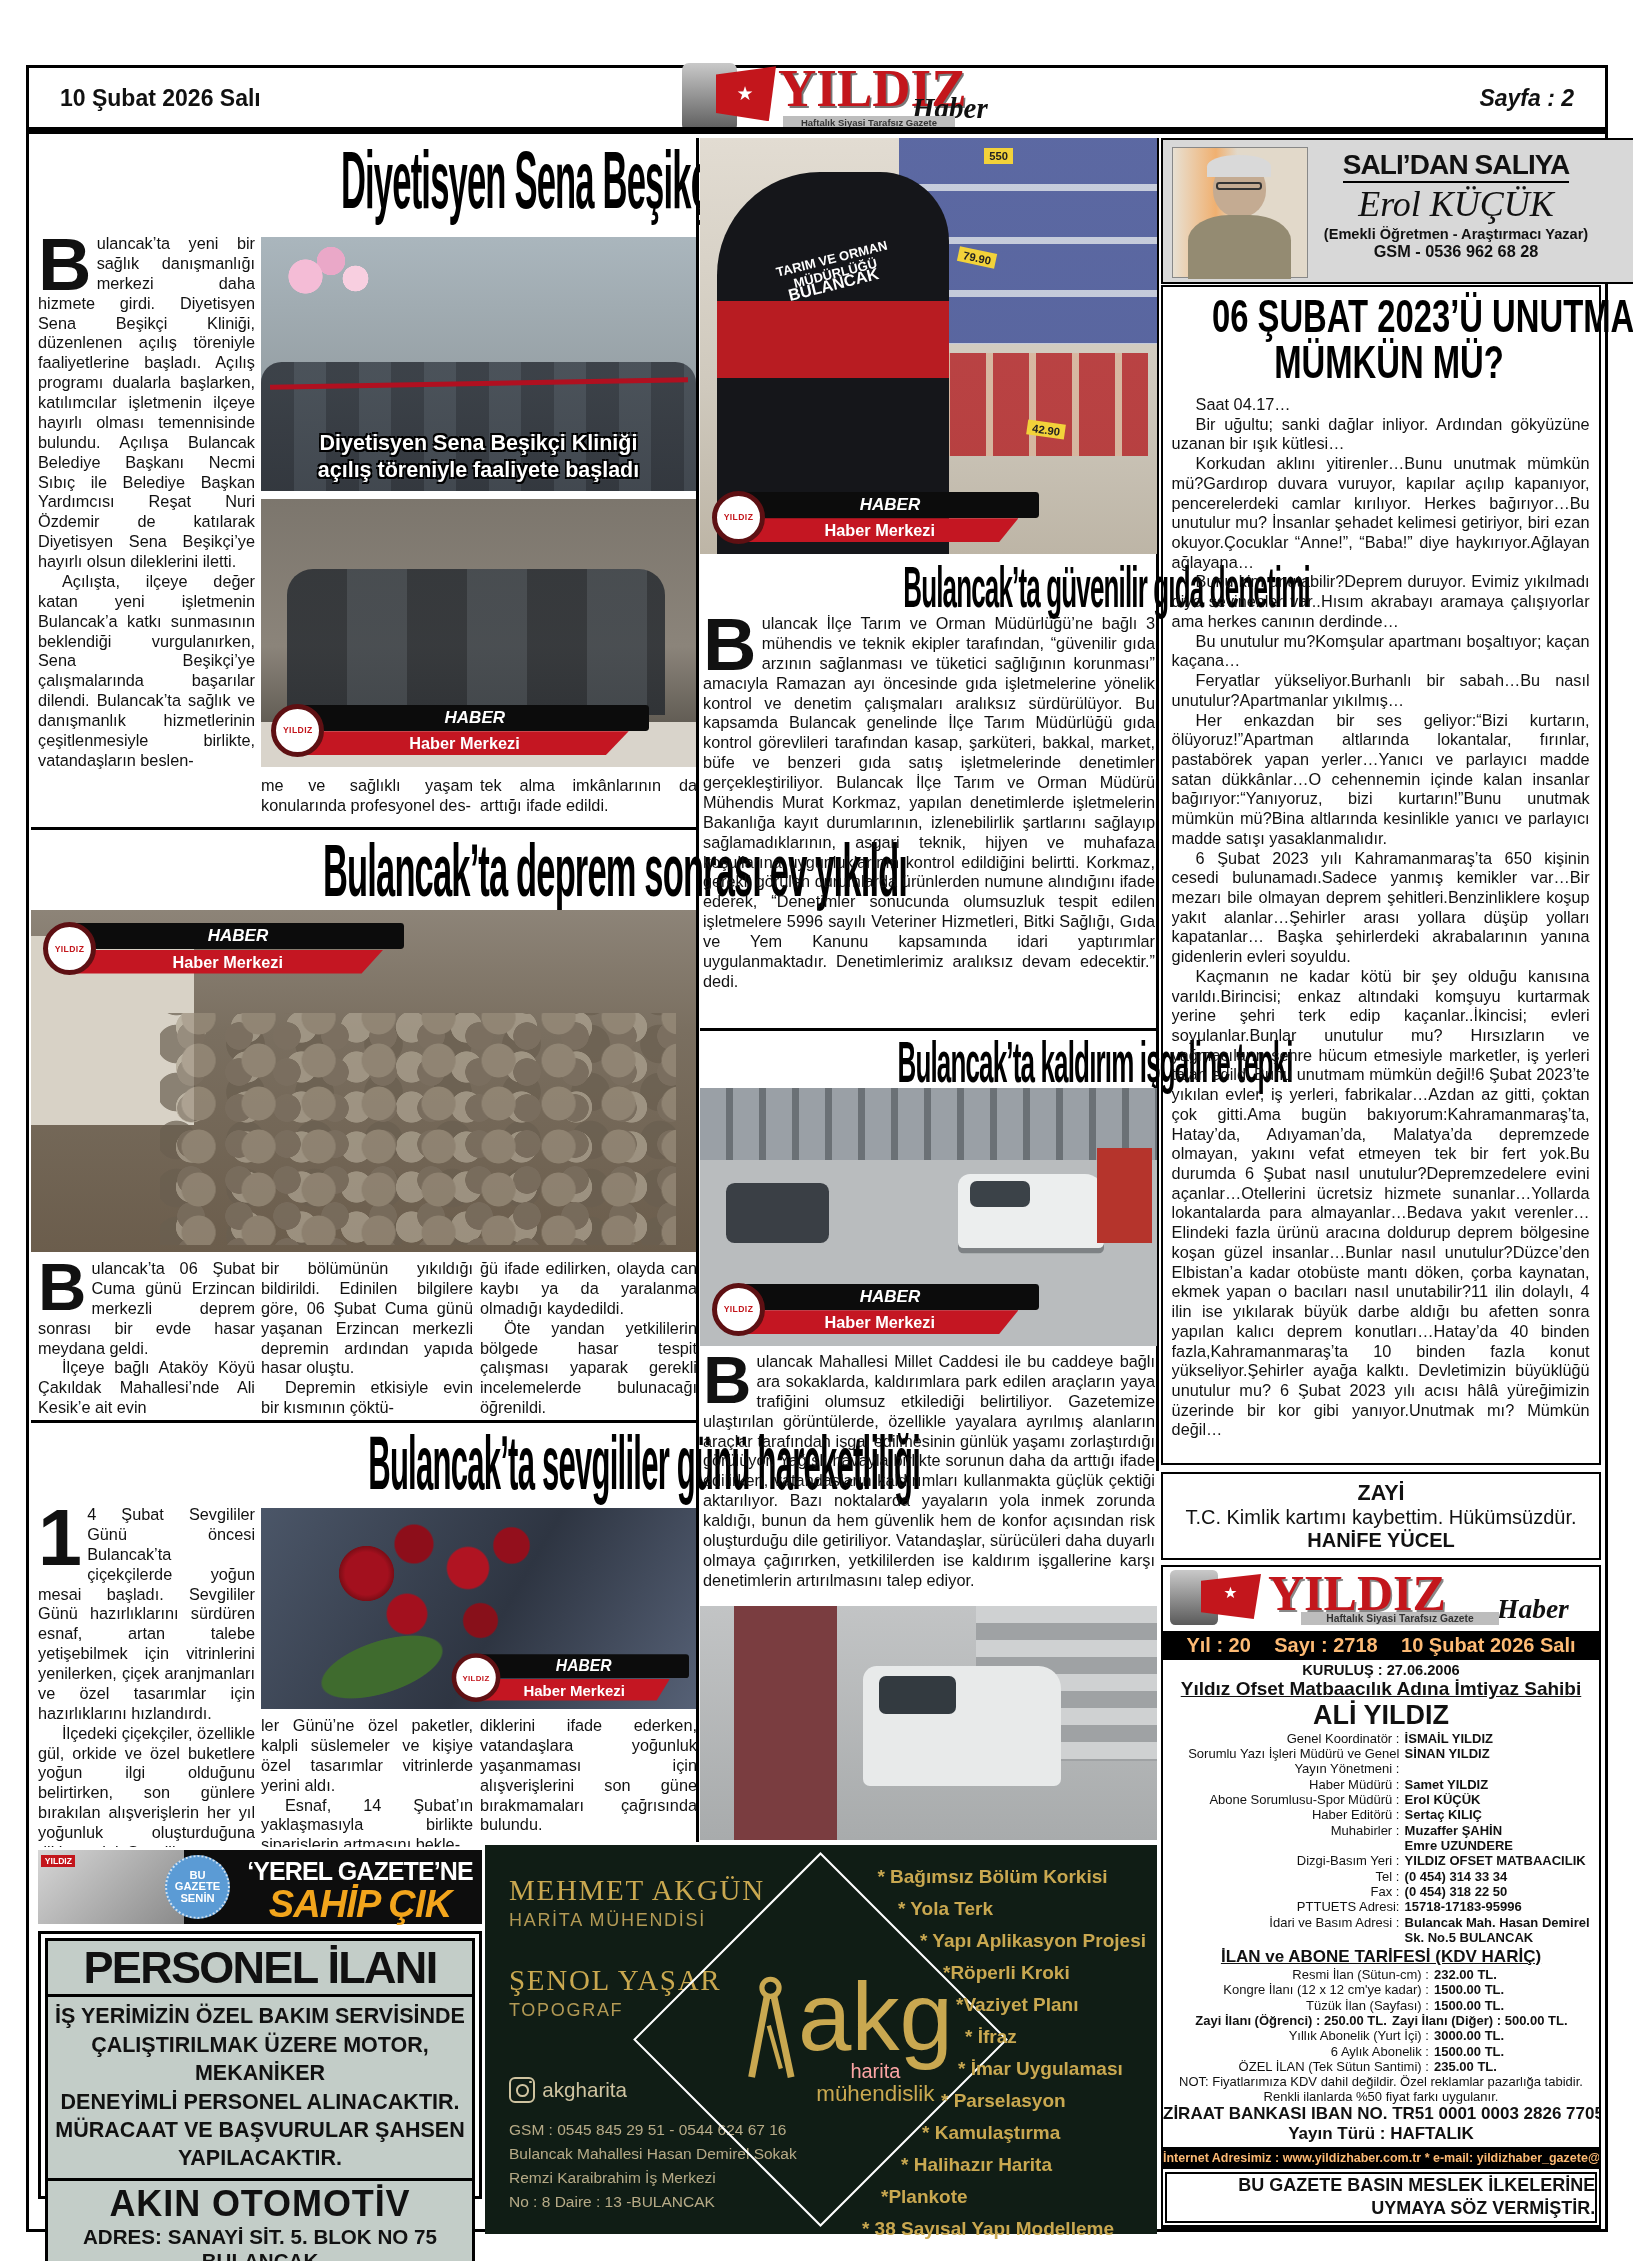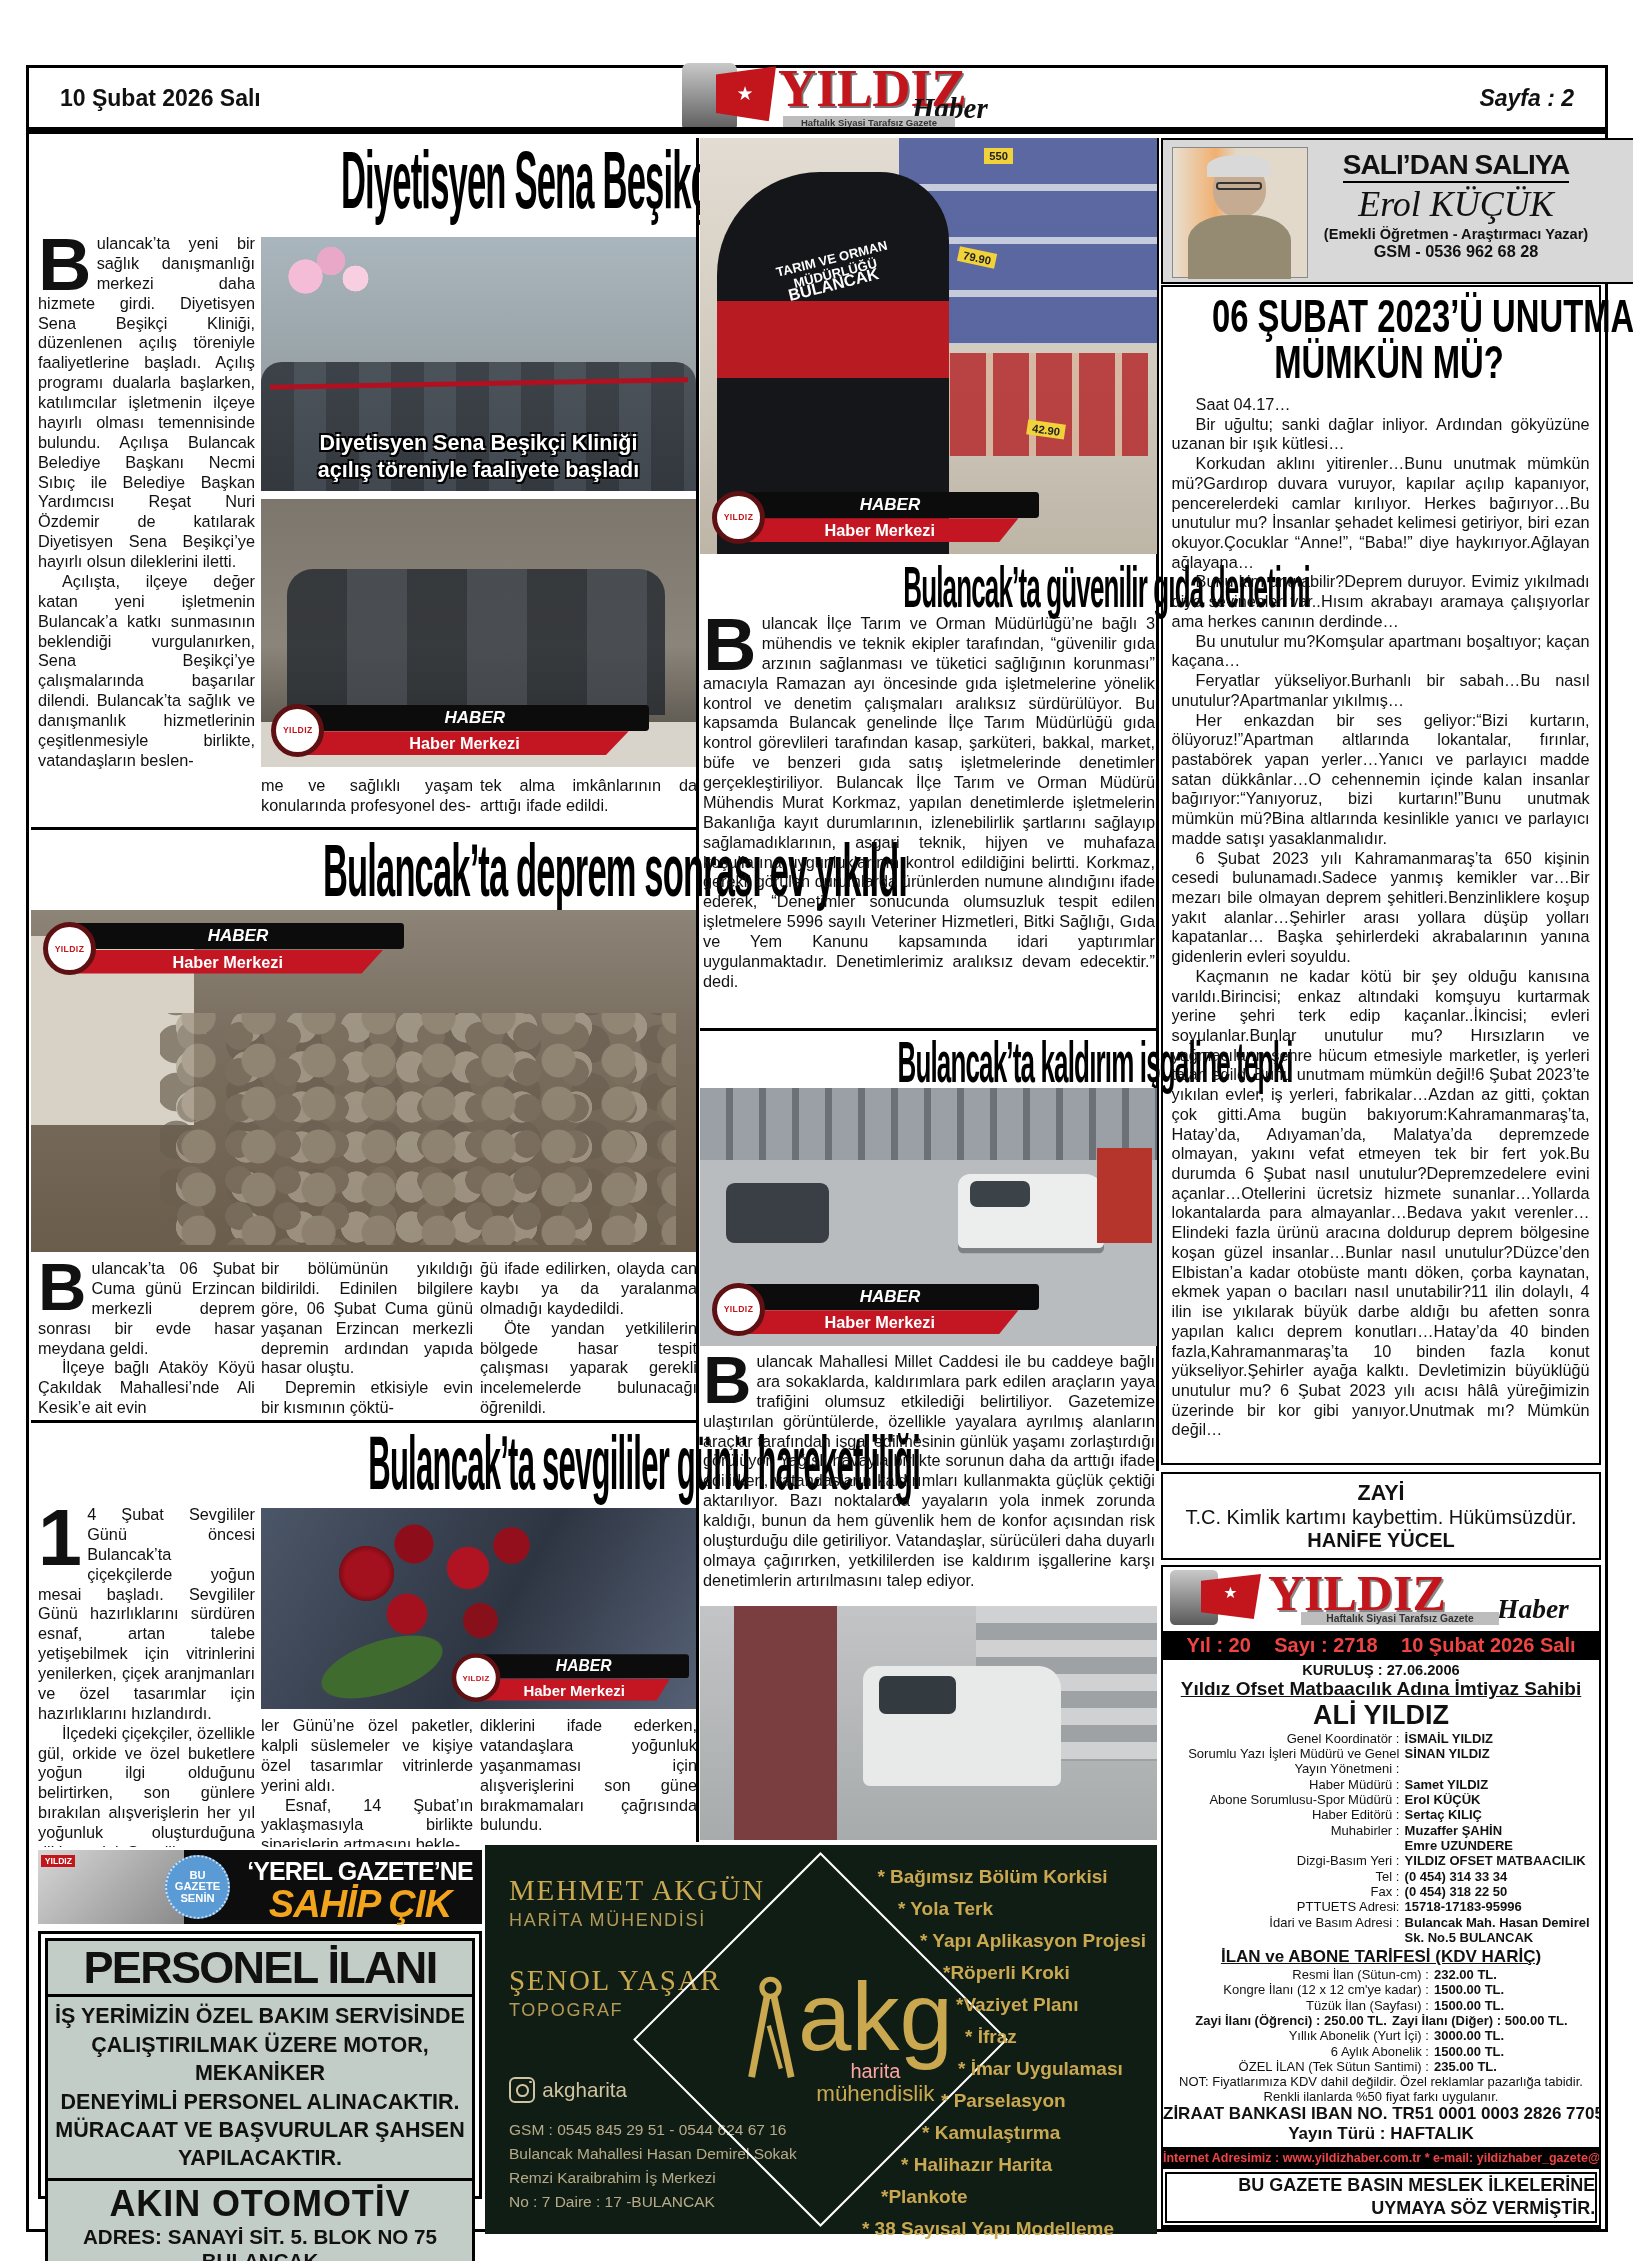--- a/index.html
+++ b/index.html
@@ -31,21 +31,21 @@
   .badge .b2{position:absolute;left:29px;right:20.6px;top:27.5px;height:24px;background:#c41622;color:#fff;font-weight:bold;
              font-size:16.3px;text-align:center;line-height:24px;clip-path:polygon(0 0,100% 0,93% 100%,0 100%);z-index:2;}
   
   .salibox{background:#d8d8d8;border:2.6px solid #000;}
   .kol-title{font-weight:bold;font-size:28px;border-bottom:2.6px solid #000;display:inline-block;letter-spacing:-0.9px;}
   .kol-author{font-family:"Liberation Serif",serif;font-style:italic;font-size:36px;}
   
   .krow{display:flex;line-height:1.18;}
   .klabel{width:55%;text-align:right;padding-right:5.2px;}
   .kval{width:45%;text-align:left;font-weight:bold;}
-  .blackbar{background:#000;color:#ef4444;font-weight:bold;text-align:center;}
+  .blackbar{background:#000;color:#fdba74;font-weight:bold;text-align:center;}
   
   .akg-item{font-weight:bold;color:#c9a850;font-size:19px;line-height:32px;white-space:nowrap;}
   .akg-item:nth-child(1){padding-left:22.4px;}  .akg-item:nth-child(2){padding-left:43px;}
   .akg-item:nth-child(3){padding-left:65px;}  .akg-item:nth-child(4){padding-left:88px;}
   .akg-item:nth-child(5){padding-left:101px;} .akg-item:nth-child(6){padding-left:110px;}
   .akg-item:nth-child(7){padding-left:103px;} .akg-item:nth-child(8){padding-left:86px;}
   .akg-item:nth-child(9){padding-left:67px;}  .akg-item:nth-child(10){padding-left:46px;}
   .akg-item:nth-child(11){padding-left:26px;} .akg-item:nth-child(12){padding-left:6.9px;}
 </style>
 </head>
@@ -256,21 +256,21 @@
       <span style="width:22.4px;height:22.4px;border:2.1px solid #cfc3a0;border-radius:6px;position:relative;display:inline-block;">
         <span style="position:absolute;left:5.2px;top:5.2px;width:8.6px;height:8.6px;border:2.1px solid #cfc3a0;border-radius:50%;"></span>
         <span style="position:absolute;right:1.7px;top:1.7px;width:2.6px;height:2.6px;background:#cfc3a0;border-radius:50%;"></span>
       </span>
       <span style="color:#cfc3a0;font-size:20.6px;">akgharita</span>
     </div>
     <div class="abs" style="left:24px;top:273px;color:#b7ab87;font-size:15.5px;line-height:1.55;">
       <div>GSM : 0545 845 29 51 - 0544 624 67 16</div>
       <div>Bulancak Mahallesi Hasan Demirel Sokak</div>
       <div>Remzi Karaibrahim İş Merkezi</div>
-      <div>No : 7 Daire : 17 -BULANCAK</div>
+      <div>No : 8 Daire : 13 -BULANCAK</div>
     </div>
     <div class="abs" style="left:203px;top:62px;width:265px;height:265px;border:2.6px solid #fff;transform:rotate(45deg);"></div>
     <div class="abs" style="left:258px;top:129px;display:flex;align-items:flex-start;">
       <svg width="55" height="129" viewBox="0 0 64 150">
         <circle cx="32" cy="16" r="10" fill="none" stroke="#c9a850" stroke-width="6"></circle>
         <line x1="28" y1="26" x2="10" y2="120" stroke="#c9a850" stroke-width="8"></line>
         <line x1="36" y1="26" x2="56" y2="120" stroke="#c9a850" stroke-width="8"></line>
         <line x1="30" y1="60" x2="44" y2="110" stroke="#c9a850" stroke-width="5"></line>
       </svg>
       <div>

